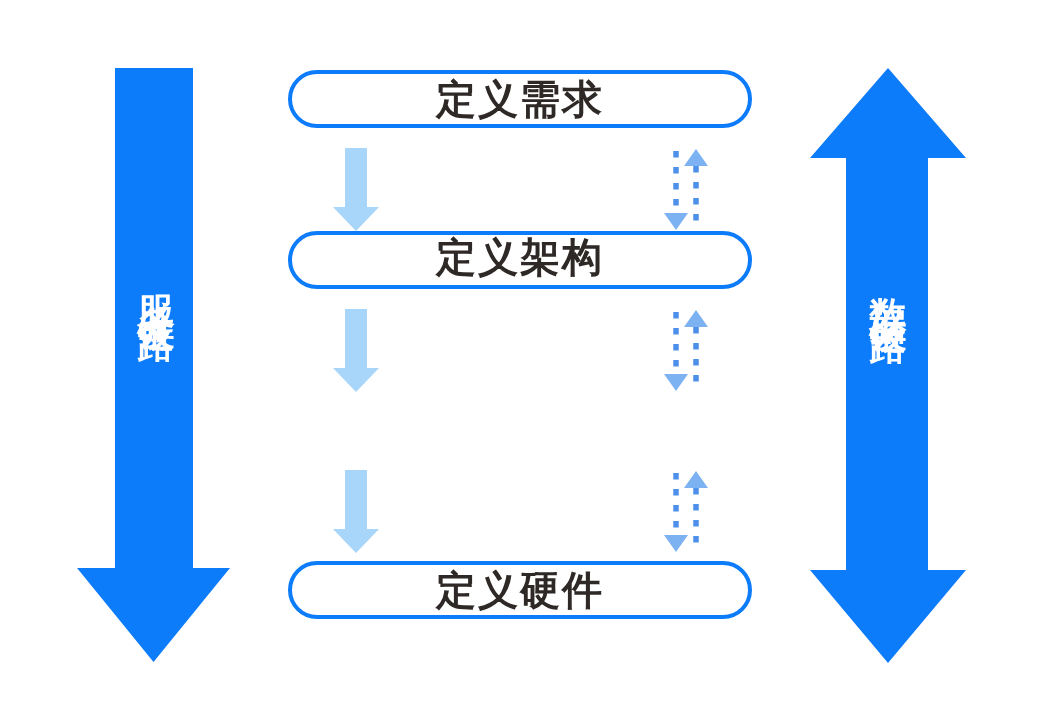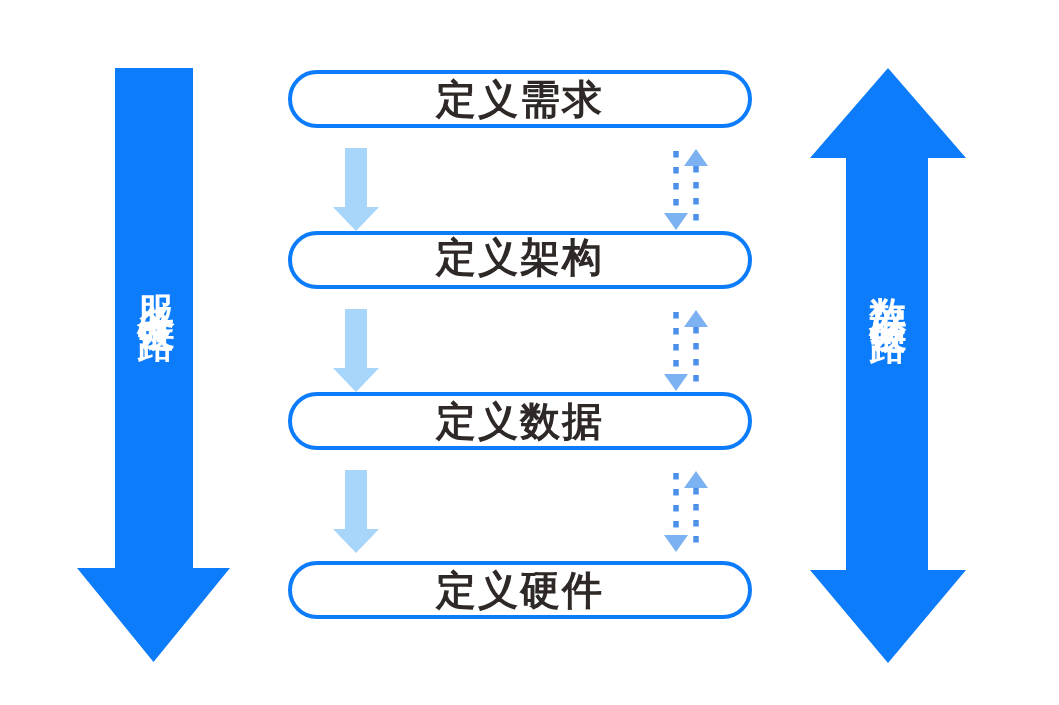--- a/index.html
+++ b/index.html
@@ -96,23 +96,20 @@
       <line x1="696" y1="488" x2="696" y2="550" stroke="#4d90ea" stroke-width="5.5" stroke-dasharray="6.5 9.5"></line>
     </g>
   </svg>
 
   <div class="stage-box box-1">
     <span class="stage-label">定义需求</span>
   </div>
   <div class="stage-box box-2">
     <span class="stage-label">定义架构</span>
   </div>
-  <div class="stage-box box-3">
-    <span class="stage-label">定义数据</span>
-  </div>
   <div class="stage-box box-4">
     <span class="stage-label">定义硬件</span>
   </div>
 
   <div class="vlabel vlabel-left">服务链路</div>
   <div class="vlabel vlabel-right">数据链路</div>
 
 </div>
 
 </body></html>

